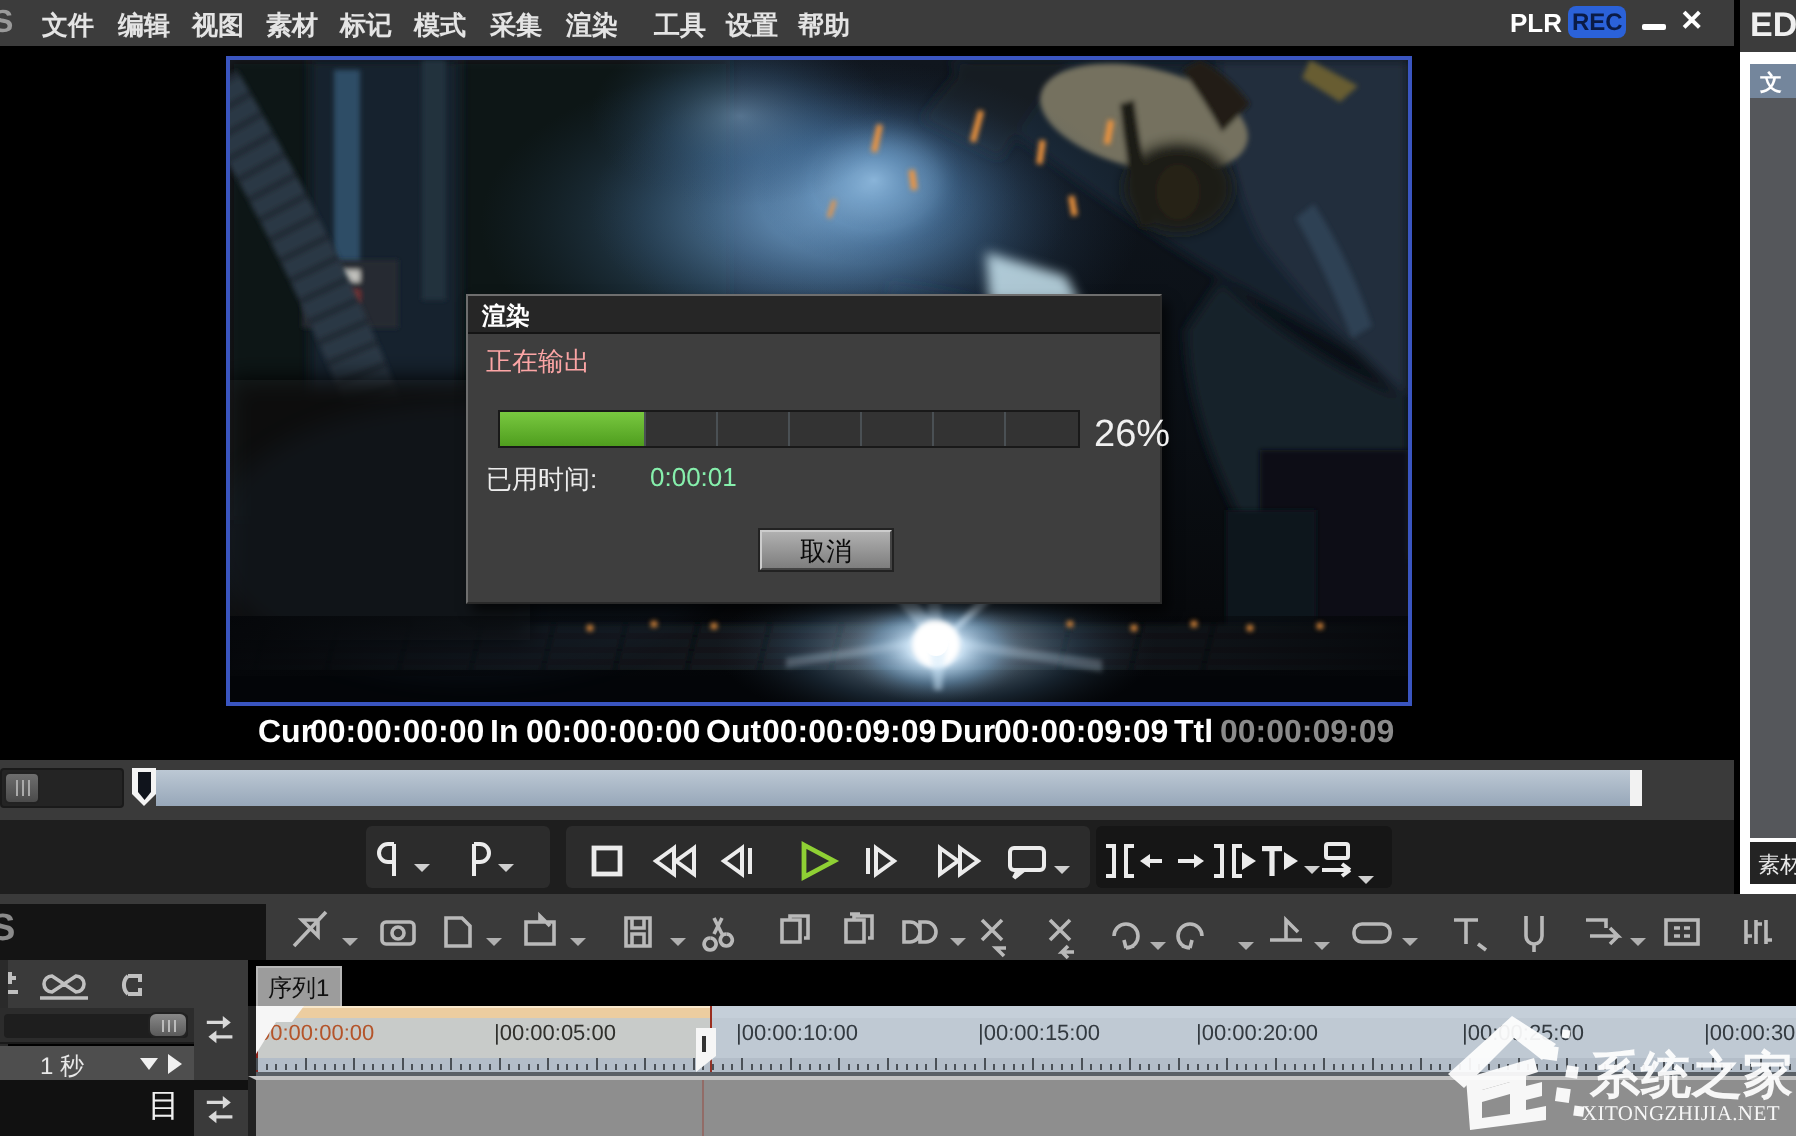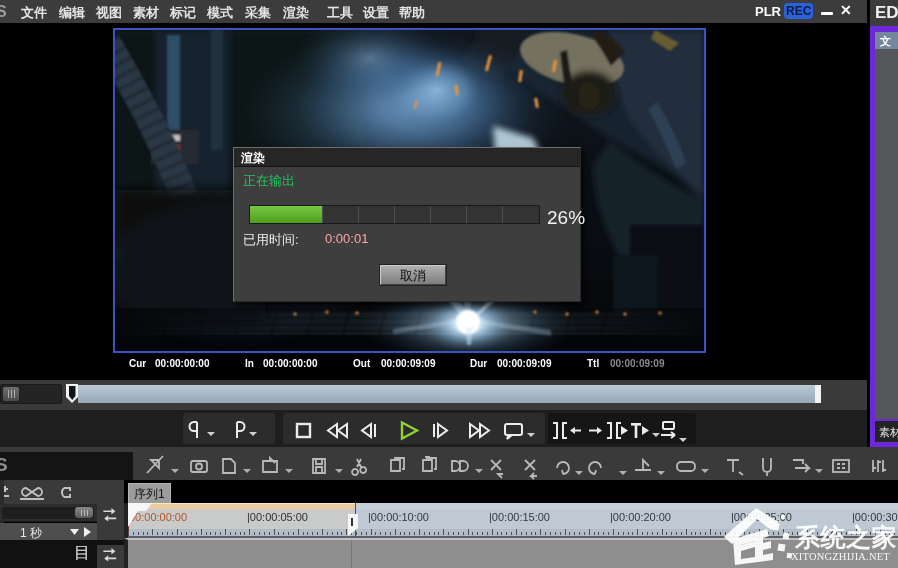--- a/index.html
+++ b/index.html
@@ -23,21 +23,21 @@
   <span class="abs" style="left:283px;top:2px;">渲染</span>
   <span class="abs" style="left:327px;top:2px;">工具</span>
   <span class="abs" style="left:363px;top:2px;font-family:Liberation Mono, monospace;">设置</span>
   <span class="abs" style="left:399px;top:2px;">帮助</span>
   <span class="abs" style="left:755px;top:2px;color:#fff;">PLR</span>
   <span class="abs" style="left:784px;top:1px;background:#2b62d9;color:#0a1b46;border-radius:4px;padding:1px 2px;font-size:12px;">REC</span>
   <span class="abs" style="left:821px;top:10px;width:12px;height:3px;background:#fff;border-radius:1px;"></span>
   <span class="abs" style="left:840px;top:0px;color:#fff;font-size:14px;font-weight:bold;">✕</span>
 </div>
 
-<div class="abs" style="left:870px;top:0;width:28px;height:447px;background:#6d28d9;">
+<div class="abs" style="left:870px;top:0;width:28px;height:447px;background:#ffffff;">
   <div class="abs" style="left:0;top:0;width:28px;height:26px;background:#3c3c3c;color:#f0f0f0;font-size:17px;font-weight:bold;padding-left:5px;padding-top:3px;">ED</div>
   <div class="abs" style="left:5px;top:32px;width:23px;height:17px;background:#74869c;color:#fff;font-size:11px;font-weight:bold;padding-left:5px;padding-top:2px;">文</div>
   <div class="abs" style="left:5px;top:49px;width:23px;height:370px;background:#55575b;"></div>
   <div class="abs" style="left:5px;top:421px;width:23px;height:21px;background:#242424;color:#e8e8e8;font-size:11px;padding-left:4px;padding-top:4px;white-space:nowrap;overflow:hidden;">素材</div>
 </div>
 
 <div class="abs" style="left:0;top:23px;width:867px;height:357px;background:#000;"></div>
 
 <div class="abs" style="left:113px;top:28px;width:593px;height:325px;border:2px solid #3a55c0;background:#05080c;">
   <svg width="589" height="321" viewBox="0 0 589 321">
@@ -186,21 +186,21 @@
       <circle cx="242" cy="283" r="1.6"></circle>
       <circle cx="420" cy="282" r="1.6"></circle>
       <circle cx="452" cy="284" r="1.6"></circle>
       <circle cx="482" cy="282" r="1.6"></circle>
       <circle cx="510" cy="284" r="1.6"></circle>
       <circle cx="545" cy="283" r="1.6"></circle>
     </g>
   </svg>
 </div>
 
-<div class="abs" style="left:0;top:358px;width:867px;height:20px;color:#fff;font-size:10px;font-weight:bold;">
+<div class="abs" style="left:0;top:358px;width:867px;height:20px;color:#fff;font-size:16px;font-weight:bold;">
   <span class="abs" style="left:129px;">Cur</span>
     <span class="abs" style="left:155px;">00:00:00:00</span>
   <span class="abs" style="left:245px;">In</span>
     <span class="abs" style="left:263px;">00:00:00:00</span>
   <span class="abs" style="left:353px;">Out</span>
     <span class="abs" style="left:381px;">00:00:09:09</span>
   <span class="abs" style="left:470px;">Dur</span>
     <span class="abs" style="left:497px;">00:00:09:09</span>
   <span class="abs" style="left:587px;">Ttl</span>
     <span class="abs" style="left:610px;color:#8a8a8a;">00:00:09:09</span>
@@ -398,21 +398,21 @@
   <div class="abs" style="left:0px;top:0;width:228px;height:6px;background:#eccda0;border-top:1px solid #f8e8cc;"></div>
   <div class="abs" style="left:228px;top:0;width:546px;height:6px;background:#c5cfd9;"></div>
   <div class="abs" style="left:227px;top:0;width:1px;height:35px;background:#9a2e20;"></div>
   <div class="abs" style="left:0px;top:0;width:1px;height:35px;background:#8c2018;"></div>
 
   <div class="abs" style="top:8px;width:774px;height:14px;font-size:11px;color:#30302c;">
     <span class="abs" style="left:1px;color:#b4542a;">00:00:00:00</span>
     <span class="abs" style="left:119px;">|00:00:05:00</span>
     <span class="abs" style="left:240px;color:#333a40;">|00:00:10:00</span>
     <span class="abs" style="left:361px;color:#333a40;">|00:00:15:00</span>
-    <span class="abs" style="left:482px;color:#333a40;">|00:00:20:00</span>
+    <span class="abs" style="left:470px;color:#333a40;">|00:00:20:00</span>
     <span class="abs" style="left:603px;color:#333a40;">|00:00:25:00</span>
     <span class="abs" style="left:724px;color:#333a40;">|00:00:30:0</span>
   </div>
 
   <div class="abs" style="left:0;top:26px;width:774px;height:7px;background:rgba(80,92,104,0.10);"></div>
   <div class="abs" style="left:0;top:29px;width:774px;height:3px;background:repeating-linear-gradient(90deg,#4a5056 0px,#4a5056 1px,transparent 1px,transparent 4.85px);"></div>
   <div class="abs" style="left:0;top:26px;width:774px;height:6px;background:repeating-linear-gradient(90deg,#4a5056 0px,#4a5056 1px,transparent 1px,transparent 24.26px);"></div>
   <div class="abs" style="left:0;top:33px;width:774px;height:2px;background:#5a6066;"></div>
 
   <svg class="abs" style="left:0px;top:0px;" width="26" height="27" viewBox="0 0 26 27">
@@ -424,33 +424,33 @@
     <path d="M6,4 v8" stroke="#333" stroke-width="2"></path>
   </svg>
 </div>
 
 <div class="abs" style="left:124px;top:538px;width:774px;height:30px;background:#8e8e8e;border-top:2px solid #c2c2c2;border-left:4px solid #222;">
   <div class="abs" style="left:223px;top:0;width:1px;height:28px;background:rgba(154,46,32,0.35);"></div>
 </div>
 
 <div class="abs" style="left:233px;top:147px;width:348px;height:155px;background:#3e3e3e;border-top:1px solid #6e6e6e;border-left:1px solid #6e6e6e;border-right:1px solid #2a2a2a;border-bottom:1px solid #2a2a2a;box-shadow:3px 4px 6px rgba(0,0,0,0.65);">
   <div class="abs" style="left:0;top:0;width:346px;height:19px;background:#262626;border-bottom:1px solid #141414;color:#fff;font-size:12px;font-weight:bold;padding:2px 0 0 7px;">渲染</div>
-  <div class="abs" style="left:9px;top:24px;color:#22c55e;font-size:13px;">正在输出</div>
+  <div class="abs" style="left:9px;top:24px;color:#fca5a5;font-size:13px;">正在输出</div>
   <div class="abs" style="left:15px;top:57px;width:291px;height:19px;background:#333;border:1px solid #191919;">
     <div class="abs" style="left:0;top:0;width:73px;height:17px;background:linear-gradient(#79c840,#4f9e1e);"></div>
     <div class="abs" style="left:72px;top:0;width:1px;height:17px;background:#4a5054;"></div>
     <div class="abs" style="left:108px;top:0;width:1px;height:17px;background:#4a5054;"></div>
     <div class="abs" style="left:144px;top:0;width:1px;height:17px;background:#4a5054;"></div>
     <div class="abs" style="left:180px;top:0;width:1px;height:17px;background:#4a5054;"></div>
     <div class="abs" style="left:216px;top:0;width:1px;height:17px;background:#4a5054;"></div>
     <div class="abs" style="left:252px;top:0;width:1px;height:17px;background:#4a5054;"></div>
   </div>
   <div class="abs" style="left:313px;top:59px;color:#f0f0f0;font-size:19px;">26%</div>
   <div class="abs" style="left:9px;top:83px;color:#ececec;font-size:13px;">已用时间:</div>
-  <div class="abs" style="left:91px;top:83px;color:#fca5a5;font-size:13px;">0:00:01</div>
+  <div class="abs" style="left:91px;top:83px;color:#86efac;font-size:13px;">0:00:01</div>
   <div class="abs" style="left:146px;top:117px;width:66px;height:20px;background:linear-gradient(#b0b0b0,#7e7e7e);border:1px solid #ccc;border-right-color:#444;border-bottom-color:#444;outline:1px solid #222;color:#0a0a0a;font-size:13px;text-align:center;padding-top:1px;">取消</div>
 </div>
 
 <div class="abs" style="left:715px;top:503px;width:183px;height:65px;">
   <svg width="183" height="65" viewBox="0 0 183 65">
     <g fill="#ffffff" opacity="0.93">
       <path d="M9,34 L41,5 L63,19 L56,27 L42,16 L17,41 Z"></path>
       <path d="M18,36 L52,26 L54,33 L48,35 L48,40 L56,38 L56,45 L48,47 L48,52 L58,50 L58,57 L20,62 Z M26,42 L26,56 L40,54 L40,38 Z" fill-rule="evenodd"></path>
       <path d="M26,42 L40,38 L40,44 L26,48 Z"></path>
       <rect x="57" y="20" width="7" height="7" transform="rotate(8 60 23)"></rect>

